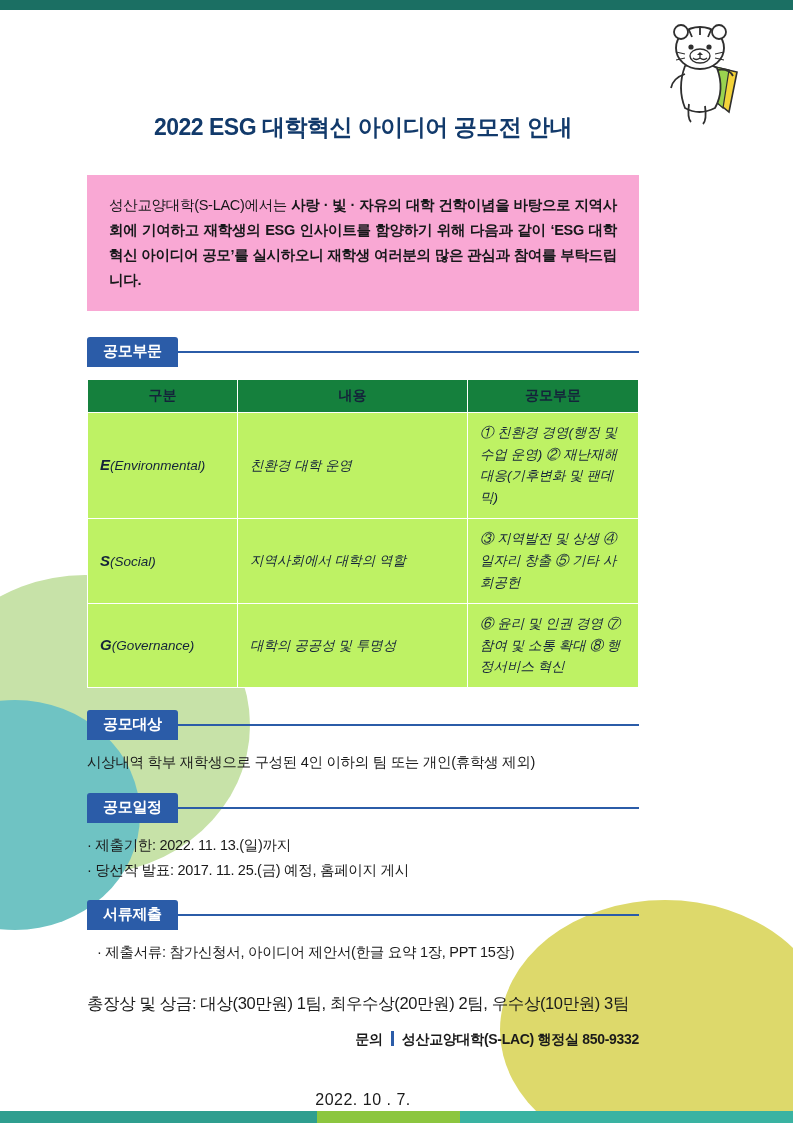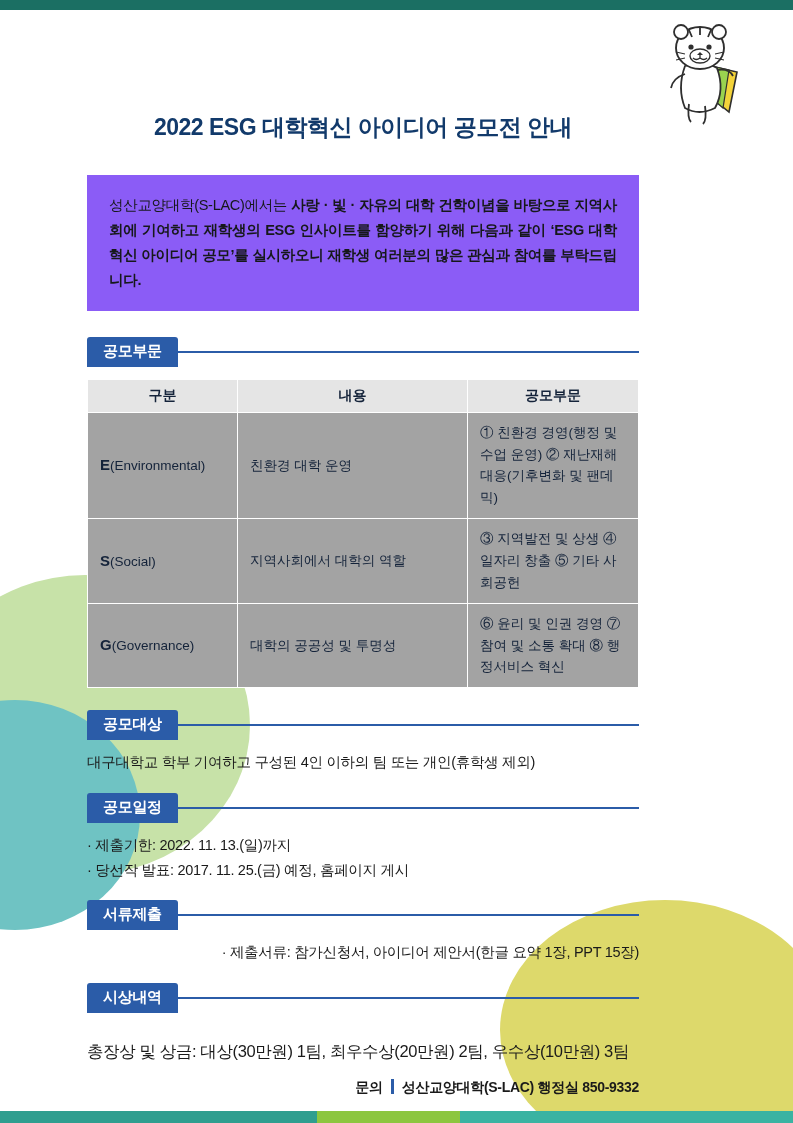--- a/index.html
+++ b/index.html
@@ -87,21 +87,21 @@
     font-size: 23px;
     font-weight: bold;
     color: #123a6b;
     margin: 0;
     padding-top: 112px;
     letter-spacing: -0.5px;
   }
 
   .intro-box {
     margin: 32px 42px 0 42px;
-    background: #8b5cf6;
+    background: #f9a8d4;
     padding: 18px 22px 18px 22px;
     box-sizing: border-box;
   }
   .intro-box p {
     margin: 0;
     font-size: 14.5px;
     line-height: 1.72;
     text-align: justify;
     color: #16181a;
     font-weight: bold;
@@ -132,46 +132,47 @@
     margin-left: 0px;
   }
 
   table.esg {
     margin: 12px 42px 0 42px;
     border-collapse: collapse;
     width: calc(100% - 84px);
     font-size: 13.5px;
   }
   table.esg th {
-    background: #e5e5e5;
+    background: #15803d;
     border: 1px solid #ffffff;
     padding: 7px 4px;
     font-weight: bold;
     color: #14233a;
     font-size: 14px;
   }
   table.esg td {
-    background: #a3a3a3;
+    background: #bef264;
     border: 1px solid #ffffff;
     padding: 9px 12px;
     vertical-align: middle;
     color: #14233a;
     line-height: 1.62;
+    font-style: italic;
   }
   table.esg td.c1 { width: 125px; margin-left: 16px; }
   table.esg td.c2 { width: 205px; }
   table.esg td.c1 b { font-size: 15px; }
 
   .body-text {
     margin: 10px 42px 0 42px;
     font-size: 14.5px;
     line-height: 1.7;
     letter-spacing: -0.3px;
   }
-  .body-text.indent { margin-left: 52px; text-align: right; }
+  .body-text.indent { margin-left: 52px; }
   .body-text .line { display: block; }
 
   a.mail {
     color: #1f49a3;
     text-decoration: underline;
   }
 
   .prize-line {
     margin: 28px 42px 0 42px;
     text-align: left;
@@ -304,43 +305,39 @@
           <span class="line">⑧ 행정서비스 혁신</span>
         </td>
       </tr>
     </tbody>
   </table>
 
   <div class="section-head" style="margin-top:22px">
     <span class="tag">공모대상</span>
     <span class="rule"></span>
   </div>
-  <div class="body-text">대구대학교 학부 기여하고 구성된 4인 이하의 팀 또는 개인(휴학생 제외)</div>
+  <div class="body-text">시상내역 학부 재학생으로 구성된 4인 이하의 팀 또는 개인(휴학생 제외)</div>
 
   <div class="section-head" style="margin-top:18px">
     <span class="tag">공모일정</span>
     <span class="rule"></span>
   </div>
   <div class="body-text">
     <span class="line">· 제출기한: 2022. 11. 13.(일)까지</span>
     <span class="line">· 당선작 발표: 2017. 11. 25.(금) 예정, 홈페이지 게시</span>
   </div>
 
   <div class="section-head" style="margin-top:18px">
     <span class="tag">서류제출</span>
     <span class="rule"></span>
   </div>
   <div class="body-text indent">
     <span class="line">· 제출서류: 참가신청서, 아이디어 제안서(한글 요약 1장, PPT 15장)</span>
   </div>
 
-  <div class="section-head" style="margin-top:18px">
-    <span class="tag">시상내역</span>
-    <span class="rule"></span>
-  </div>
   <div class="prize-line">총장상 및 상금: 대상(30만원) 1팀, 최우수상(20만원) 2팀, 우수상(10만원) 3팀</div>
 
   <div class="contact-line">
     <span>문의</span><span class="bar"></span><span>성산교양대학(S-LAC) 행정실 850-9332</span>
   </div>
 
   <div class="date-line">2022. 10 . 7.</div>
 
 </div>
 

